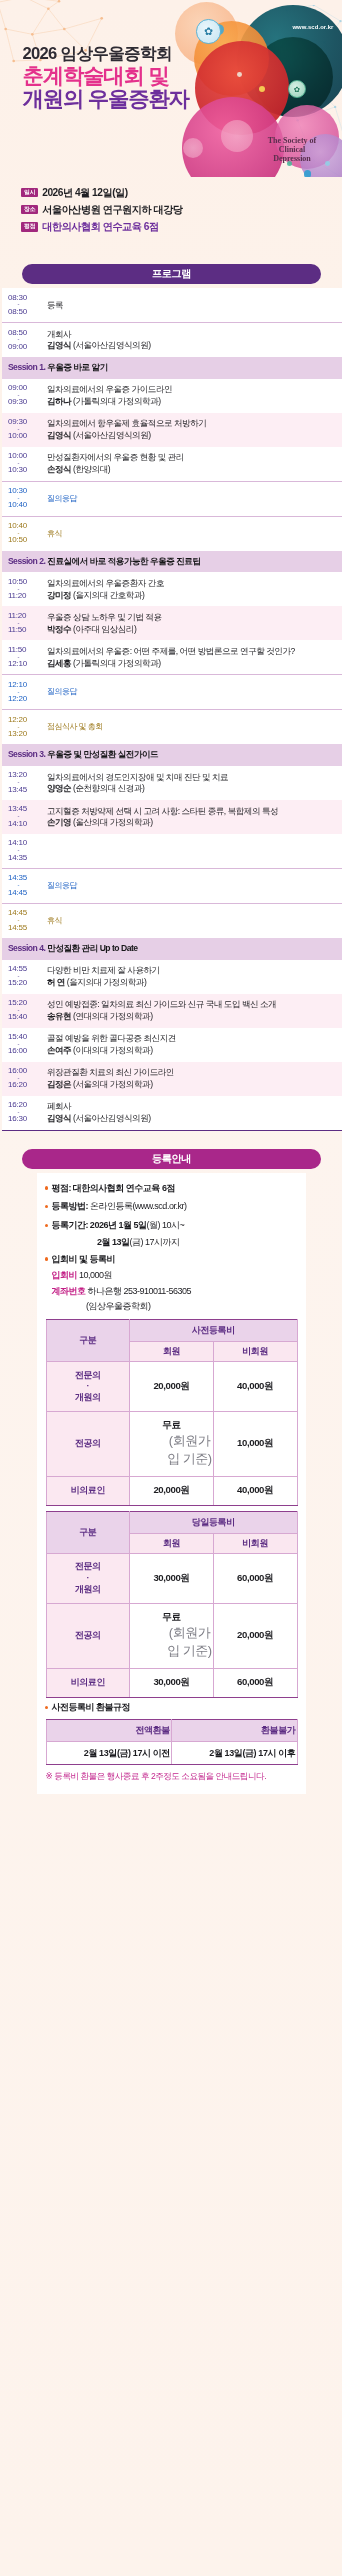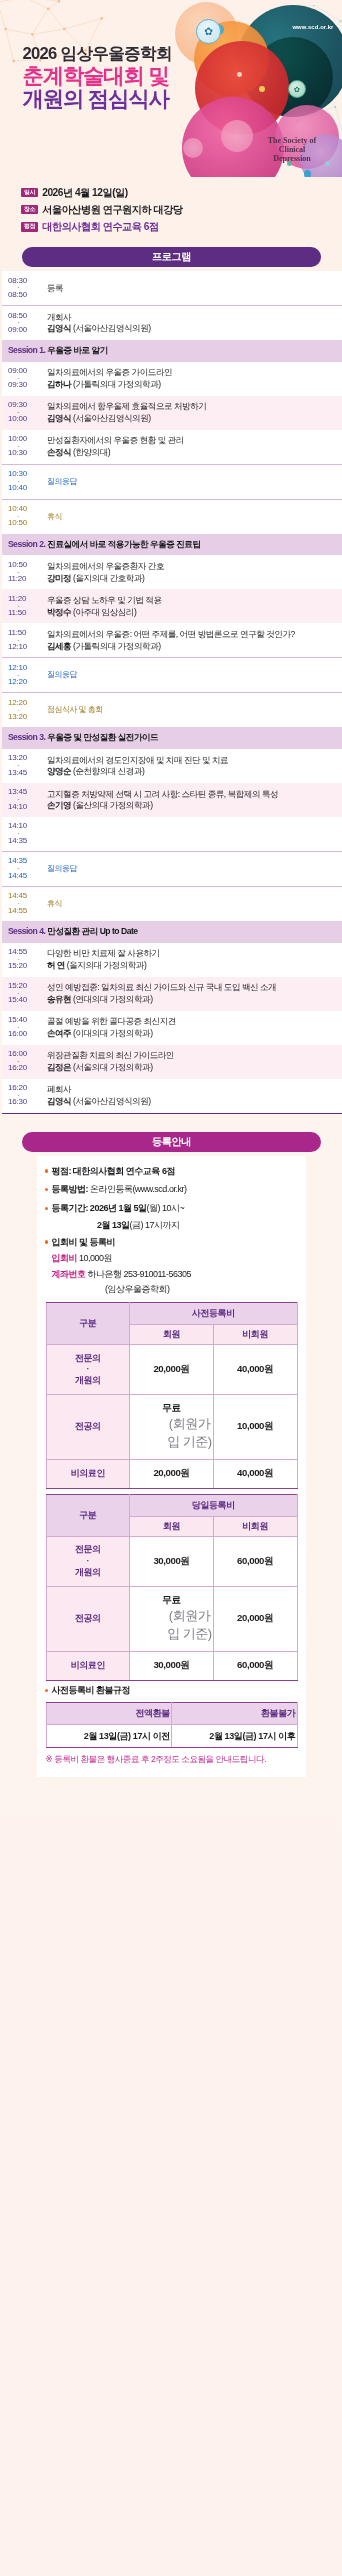--- a/index.html
+++ b/index.html
@@ -133,21 +133,21 @@
     display: inline-block; background: #a1287d; color: #fff;
     font-size: 5.9px; font-weight: bold; letter-spacing: -0.3px;
     padding: 1.1px 2.7px 1.6px; border-radius: 1.1px; margin-right: 4.3px;
     min-width: 16px; text-align: center; line-height: 1.1;
   }
   .meta-text { font-size: 10.2px; font-weight: bold; color: #1f1f23; letter-spacing: -0.5px; }
   .meta-text.pt { color: #6d2f9c; }
 
   
   .banner {
-    margin: 4px auto 0; width: 299px; height: 20.3px;
+    margin: 21px auto 0; width: 299px; height: 20.3px;
     border-radius: 10.2px; display: flex; align-items: center; justify-content: center;
     color: #ffffff; font-size: 10.2px; font-weight: bold; letter-spacing: -0.4px;
   }
   .banner.program { background: #5c2d83; }
   .banner.reg { background: #a9278a; }
 
   
   .panel {
     width: 340px; margin: 4.3px auto 0; background: #ffffff;
     border-bottom: 1.1px solid #5c2d83;
@@ -193,21 +193,21 @@
     flex: 0 0 auto; width: 3.2px; height: 3.2px; border-radius: 50%;
     background: #ef6a1e; margin: 4.8px 3.7px 0 0;
   }
   .bullet-line b { font-weight: bold; }
   .sub-line {
     padding: 1.6px 0 1.6px 14.5px; font-size: 9px; letter-spacing: -0.5px;
     color: #1d1d21; line-height: 1.35;
   }
   .sub-line .lbl { color: #c31f86; font-weight: bold; }
   .indent-line { padding-left: 60px; }
-  .indent-line2 { padding-left: 68px; }
+  .indent-line2 { padding-left: 49px; }
 
   
   .ftable {
     width: 252px; margin: 5.4px auto 0; border-collapse: collapse;
     table-layout: fixed;
   }
   .ftable th, .ftable td {
     border: 0.5px solid #d7a8d2; text-align: center; letter-spacing: -0.4px;
   }
   .ftable thead th { background: #ead3ea; color: #5c2d83; font-size: 9px; font-weight: bold; padding: 3.7px 1.1px; }
@@ -310,21 +310,21 @@
       <div class="emblem">✿</div>
       <div class="emblem2">✿</div>
 
       <div class="site-url">www.scd.or.kr</div>
       <div class="soc-name">The Society of Clinical Depression</div>
     </div>
 
     <div class="title-block">
       <div class="t-line1">2026 임상우울증학회</div>
       <div class="t-line2">춘계학술대회 및</div>
-      <div class="t-line3">개원의 점심식사</div>
+      <div class="t-line3">개원의 우울증환자</div>
     </div>
   </div>
 
   <div class="meta" id="meta-host">
       <div class="meta-row">
         <span class="meta-tag">일시</span>
         <span class="meta-text">2026년 4월 12일(일)</span>
       </div>
       <div class="meta-row">
         <span class="meta-tag">장소</span>

